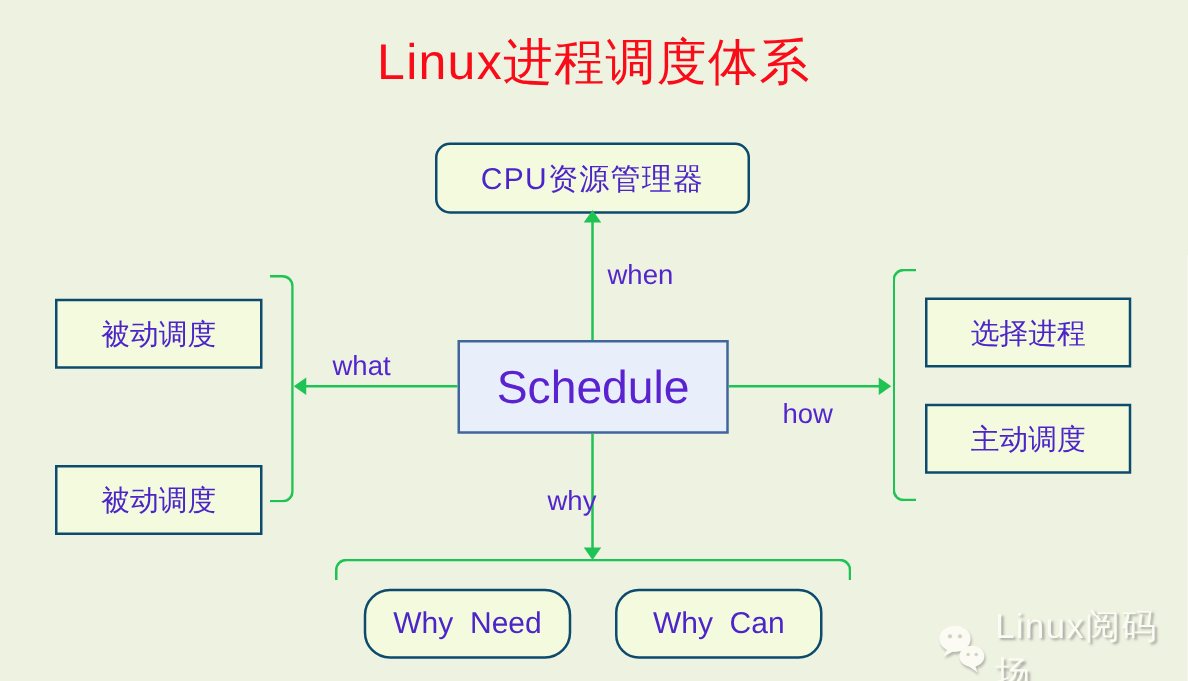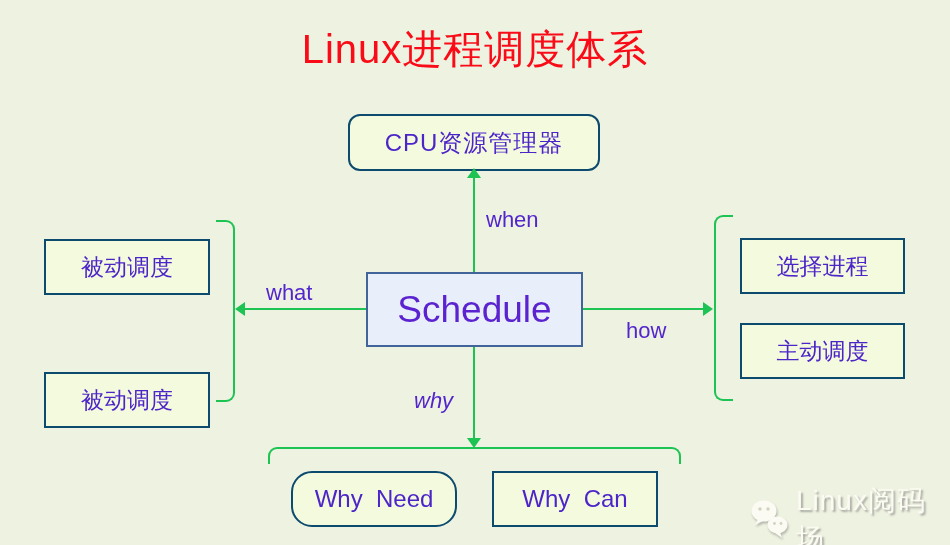--- a/index.html
+++ b/index.html
@@ -30,42 +30,42 @@
     left:366px;top:272px;width:217px;height:75px;
     background:#e9effa;border:2px solid #41659b;
     color:#5a23cf;font-size:37px;
     display:flex;align-items:center;justify-content:center;
   }
   .lbox1{left:44px;top:239px;width:166px;height:56px;}
   .lbox2{left:44px;top:324px;width:166px;height:56px;margin-top:48px;}
   .rbox1{left:740px;top:238px;width:165px;height:56px;}
   .rbox2{left:740px;top:323px;width:165px;height:56px;}
   .bbox1{left:291px;top:471px;width:166px;height:56px;font-size:24px;border-radius:21px;}
-  .bbox2{left:492px;top:471px;width:166px;height:56px;font-size:24px;}
+  .bbox2{left:492px;top:471px;width:166px;height:56px;font-size:24px;border-radius:19px;}
 
   
   .line{position:absolute;background:#1dc353;}
   .l-up{left:473px;top:177px;width:2px;height:95px;}
   .l-left{left:243px;top:308px;width:123px;height:2px;}
   .l-right{left:583px;top:308px;width:122px;height:2px;}
   .l-down{left:473px;top:347px;width:2px;height:93px;}
 
   
   .ah{position:absolute;width:0;height:0;}
   .ah-up{left:467px;top:168px;border-left:7px solid transparent;border-right:7px solid transparent;border-bottom:10px solid #1dc353;}
   .ah-left{left:235px;top:302px;border-top:7px solid transparent;border-bottom:7px solid transparent;border-right:10px solid #1dc353;}
   .ah-right{left:703px;top:302px;border-top:7px solid transparent;border-bottom:7px solid transparent;border-left:10px solid #1dc353;}
   .ah-down{left:467px;top:438px;border-left:7px solid transparent;border-right:7px solid transparent;border-top:10px solid #1dc353;}
 
   
   .elabel{position:absolute;color:#5326cd;font-size:22px;}
   .e-what{left:486px;top:207px;}
   .e-when{left:266px;top:280px;}
   .e-how{left:626px;top:318px;}
-  .e-why{left:414px;top:388px;font-style:italic;}
+  .e-why{left:438px;top:388px;}
 
   
   .bracket{position:absolute;box-sizing:border-box;border:0 solid #1dc353;}
   .br-left{left:216px;top:220px;width:19px;height:182px;
     border-top-width:2px;border-right-width:2px;border-bottom-width:2px;
     border-radius:0 9px 9px 0;}
   .br-right{left:714px;top:215px;width:19px;height:186px;
     border-top-width:2px;border-left-width:2px;border-bottom-width:2px;
     border-radius:9px 0 0 9px;}
   .br-bottom{left:268px;top:447px;width:413px;height:17px;

